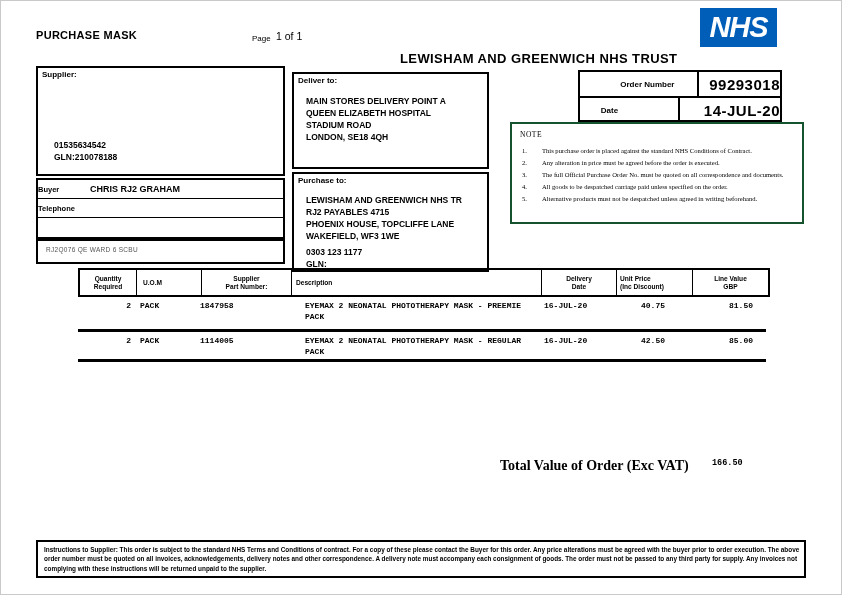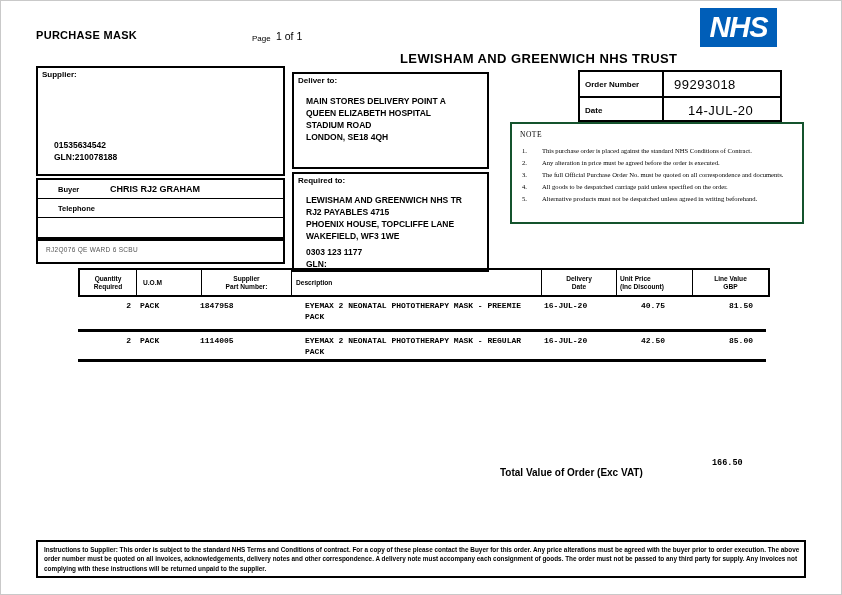--- a/index.html
+++ b/index.html
@@ -16,40 +16,40 @@
             font-weight:bold;font-style:italic;font-size:29px;letter-spacing:-1px;}
   
   .bx{border:2px solid #000;}
   .bx-label{position:absolute;left:4px;top:2px;font-size:8px;font-weight:bold;}
   .addr{position:absolute;font-size:8.5px;font-weight:bold;line-height:12px;white-space:pre-line;}
   .sup-box{left:36px;top:66px;width:245px;height:106px;}
   .del-box{left:292px;top:72px;width:193px;height:93px;}
   .inv-box{left:292px;top:172px;width:193px;height:96px;}
   
   .ord-box{left:578px;top:70px;width:200px;height:48px;}
-  .ord-row{display:flex;height:24px;}
+  .ord-row{display:flex;height:24px;justify-content:flex-end;}
   .ord-row.first{border-bottom:2px solid #000;}
   .ord-lab{width:84px;border-right:2px solid #000;display:flex;align-items:center;
            padding-left:5px;font-size:8px;font-weight:bold;box-sizing:border-box;}
-  .ord-val{display:flex;align-items:center;font-size:13px;font-weight:normal;letter-spacing:.5px;}
+  .ord-val{display:flex;align-items:center;font-size:15px;font-weight:bold;letter-spacing:.5px;}
   .ord-val.num{padding-left:10px;}
   .ord-val.date{padding-left:24px;}
   
   .note-box{left:510px;top:122px;width:290px;height:98px;border:2px solid #14532d;
             font-family:"Liberation Serif",serif;}
   .note-title{position:absolute;left:8px;top:6px;font-size:7.5px;letter-spacing:.5px;}
   .note-list{position:absolute;left:10px;top:21px;width:272px;font-size:6.6px;line-height:11.5px;}
   .note-item{display:flex;margin-bottom:.5px;}
   .note-num{width:20px;flex:none;}
   .note-txt{flex:1;}
   
   .buy-box{left:36px;top:178px;width:245px;height:57px;}
   .buy-row{display:flex;height:18px;align-items:center;}
   .buy-row.mid{border-top:1.5px solid #000;border-bottom:1.5px solid #000;}
-  .buy-lab{width:52px;flex:none;padding-left:20px;font-size:7.5px;font-weight:bold;}
+  .buy-lab{width:52px;flex:none;padding-left:0;font-size:7.5px;font-weight:bold;}
   .buy-val{font-size:9px;font-weight:bold;}
   .ref-box{left:36px;top:239px;width:245px;height:21px;border:2px solid #000;}
   .ref-txt{position:absolute;left:8px;top:5px;font-size:6.5px;color:#555;letter-spacing:.3px;}
   
   .tgrid{display:grid;grid-template-columns:57px 65px 90px 250px 75px 76px 75px;}
   .thead{left:78px;top:268px;width:688px;height:25px;border:2px solid #000;box-sizing:content-box;}
   .th{border-right:1.5px solid #000;display:flex;flex-direction:column;justify-content:center;
       font-size:6.6px;font-weight:bold;line-height:8px;white-space:pre-line;box-sizing:border-box;}
   .th:last-child{border-right:none;}
   .th.center{text-align:center;}
@@ -58,22 +58,22 @@
         font-size:8px;font-weight:bold;line-height:10.5px;}
   .td{box-sizing:border-box;white-space:pre-line;}
   .td.qty{text-align:right;padding-right:4px;}
   .td.uom{padding-left:5px;}
   .td.desc{padding-left:15px;}
   .td.deliv{padding-left:4px;}
   .td.unit{text-align:center;}
   .td.line{text-align:right;padding-right:13px;}
   .rowsep{left:78px;width:688px;height:2.5px;background:#000;}
   
-  .total-lab{left:500px;top:458px;font-family:Liberation Sans, sans-serif;
-             font-size:10px;font-weight:bold;margin-top:9px;}
+  .total-lab{left:500px;top:458px;font-family:Liberation Serif, serif;
+             font-size:14px;font-weight:bold;}
   .total-val{left:712px;top:458px;font-family:"Liberation Mono","DejaVu Sans Mono",monospace;
              font-size:8.5px;font-weight:bold;}
   .foot-box{left:36px;top:540px;width:770px;height:38px;border:2px solid #000;box-sizing:border-box;}
   .foot-txt{position:absolute;left:6px;top:3px;width:756px;font-size:6.4px;font-weight:bold;line-height:9.3px;}
 </style>
 </head>
 <body>
 
 <div class="page">
 
@@ -93,21 +93,21 @@
 
   <div class="abs bx del-box">
     <div class="bx-label">Deliver to:</div>
     <div class="addr" style="left:12px;top:21px;">MAIN STORES DELIVERY POINT A
 QUEEN ELIZABETH HOSPITAL
 STADIUM ROAD
 LONDON, SE18 4QH</div>
   </div>
 
   <div class="abs bx inv-box">
-    <div class="bx-label">Required to:</div>
+    <div class="bx-label">Purchase to:</div>
     <div class="addr" style="left:12px;top:20px;">LEWISHAM AND GREENWICH NHS TR
 RJ2 PAYABLES 4715
 PHOENIX HOUSE, TOPCLIFFE LANE
 WAKEFIELD, WF3 1WE</div>
     <div class="addr" style="left:12px;top:72px;">0303 123 1177</div>
     <div class="addr" style="left:12px;top:84px;">GLN:</div>
   </div>
 
   <div class="abs bx ord-box">
     <div class="ord-row first">

